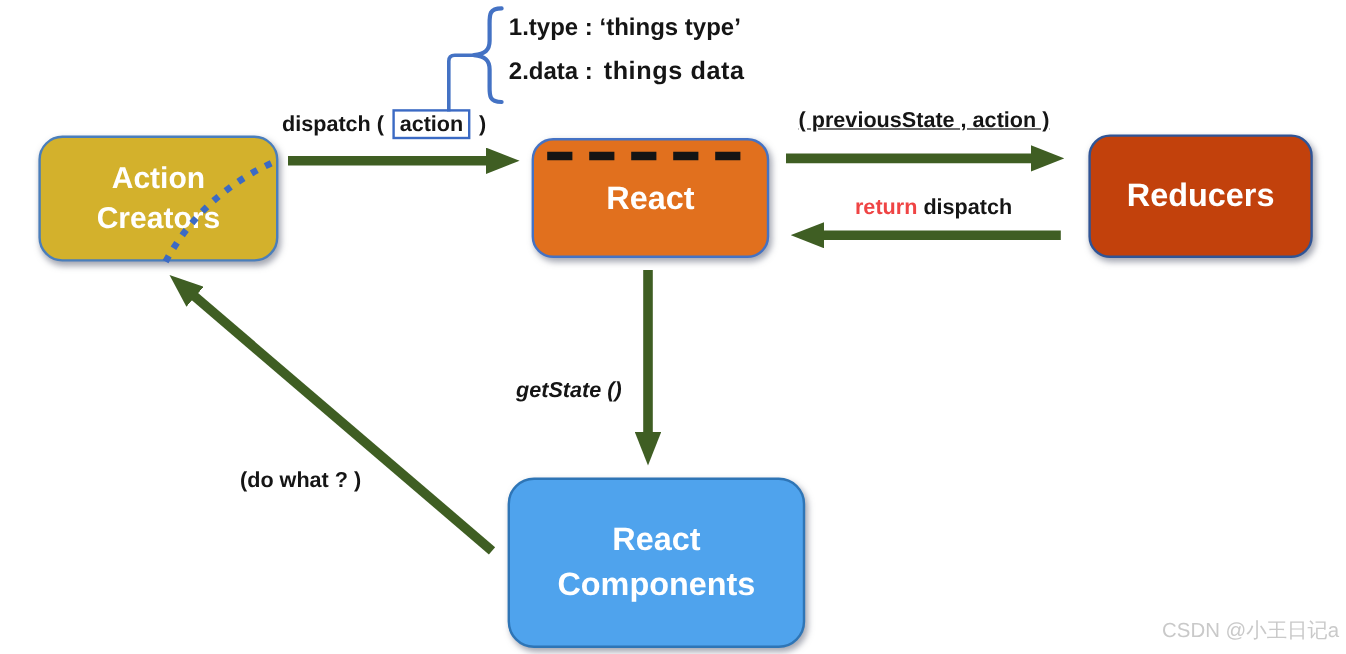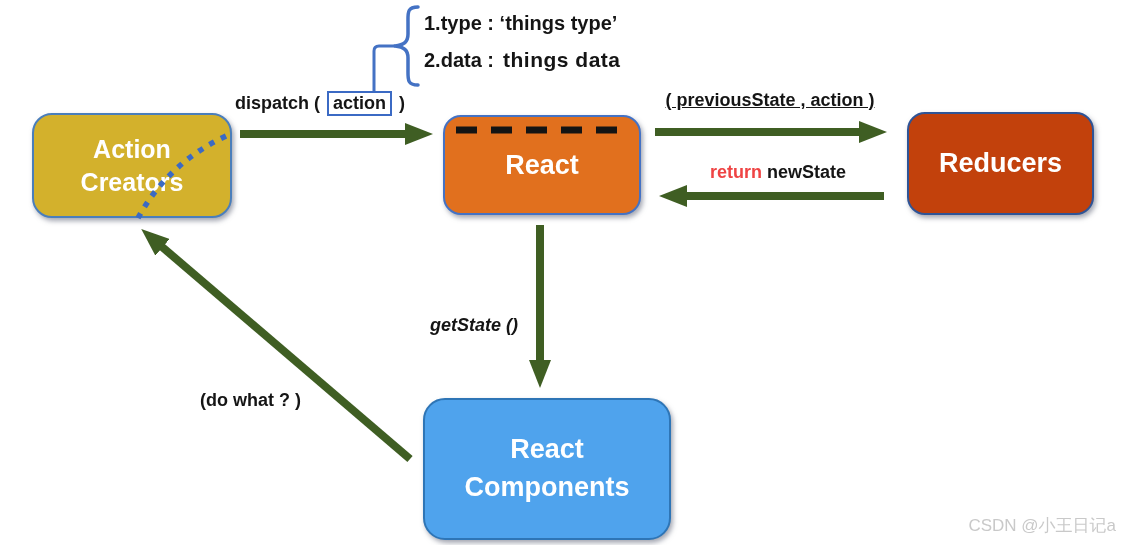--- a/index.html
+++ b/index.html
@@ -81,21 +81,21 @@
   <div class="lbl lbl-dispatch">
     <span>dispatch (</span>
     <span class="action-chip">action</span>
     <span>)</span>
   </div>
 
   <div class="lbl lbl-prev">( previousState , action )</div>
 
   <div class="lbl lbl-return">
     <span class="kw-return">return</span>
-    <span>newState</span>
+    <span>dispatch</span>
   </div>
 
   <div class="lbl lbl-getstate">getState ()</div>
 
   <div class="lbl lbl-dowhat">(do what ? )</div>
 
   <div class="lbl lbl-anno anno1">1.type : ‘things type’</div>
   <div class="lbl lbl-anno anno2">
     <span>2.data :</span><span class="anno2-value">things data</span>
   </div>

